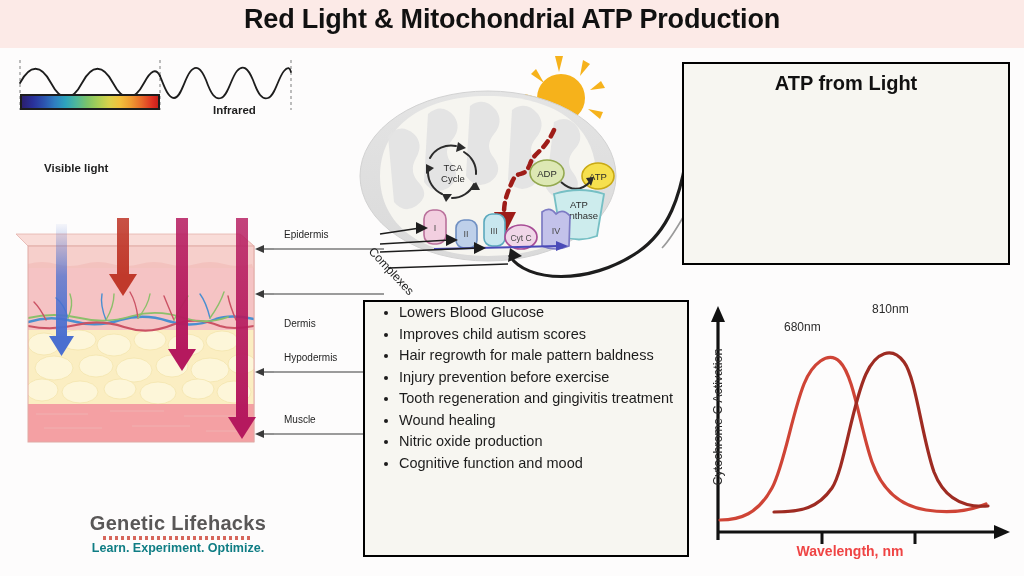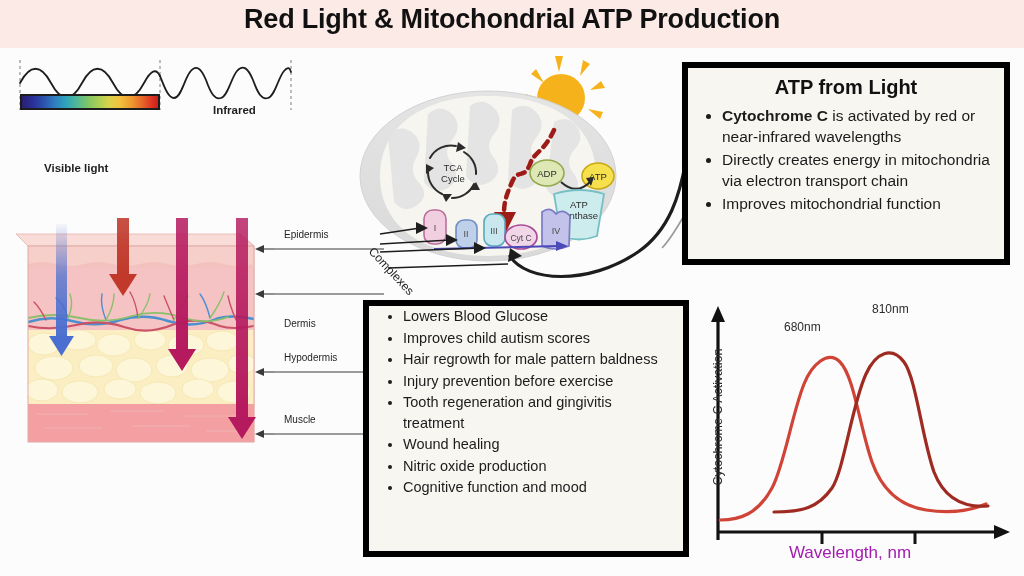--- a/index.html
+++ b/index.html
@@ -22,21 +22,21 @@
     text-align:center;
     font-size:27px;font-weight:bold;color:#111;
     letter-spacing:-0.2px;
     font-family:"Liberation Sans",sans-serif;
   }
 
   
   .panel{
     position:absolute;
     background:#f7f6f1;
-    border:6px solid #000000;
+    border:2px solid #000000;
     box-sizing:border-box;
   }
   .panel-title{
     text-align:center;font-weight:bold;color:#111;
   }
   .panel ul{
     margin:0;padding:0 10px 0 32px;list-style:disc;
   }
   .panel li{
     color:#1c1c1c;
@@ -101,21 +101,21 @@
   
   #mito-block{position:absolute;left:358px;top:56px;width:330px;height:245px;}
 
   
   #chart-block{position:absolute;left:700px;top:292px;width:324px;height:284px;}
   .chart-note{position:absolute;font-size:12px;color:#2b2b2b;}
   #peak1-label{left:84px;top:28px;}
   #peak2-label{left:172px;top:10px;}
   #chart-xlabel{
     position:absolute;left:0;top:251px;width:300px;text-align:center;
-    font-size:17px;color:#a21caf;
+    font-size:14px;color:#ef4444;font-weight:bold;
   }
   #chart-ylabel{
     position:absolute;left:-72px;top:118px;width:180px;text-align:center;
     font-size:12.5px;color:#2b2b2b;
     transform:rotate(-90deg);
   }
 </style>
 </head>
 <body>
 
@@ -269,20 +269,25 @@
       <line x1="0" y1="76" x2="110" y2="76"></line>
       <line x1="0" y1="154" x2="110" y2="154"></line>
       <line x1="0" y1="216" x2="110" y2="216"></line>
     </g>
   </svg>
   <div class="skin-label" style="left:284px;top:229px;">Epidermis</div>
   <div class="skin-label" style="left:284px;top:274px;margin-top:44px;">Dermis</div>
   <div class="skin-label" style="left:284px;top:352px;">Hypodermis</div>
   <div class="skin-label" style="left:284px;top:414px;">Muscle</div>
 
+  <div id="logo">
+    <div class="logo-main">Genetic Lifehacks</div>
+    <div class="logo-dots"></div>
+    <div class="logo-sub">Learn. Experiment. Optimize.</div>
+  </div>
 
   <svg id="mito-block" width="330" height="245" viewBox="0 0 330 245">
     <defs>
       <linearGradient id="mitoBody" x1="0" y1="0" x2="0" y2="1">
         <stop offset="0%" stop-color="#e4e4e4"></stop>
           <stop offset="100%" stop-color="#dadada"></stop>
       </linearGradient>
     </defs>
 
     <g>
@@ -397,25 +402,20 @@
 
     <path d="M152,200 C168,226 230,230 280,196 C312,174 322,138 328,104" fill="none" stroke="#1d1d1d" stroke-width="3.2" stroke-linecap="round"></path>
   </svg>
 
   <svg style="position:absolute;left:660px;top:120px;" width="60" height="130" viewBox="0 0 60 130">
     <path d="M2,128 C20,110 34,70 56,48" fill="none" stroke="#9a9a9a" stroke-width="1.6"></path>
   </svg>
 
   <div class="panel" id="atp-panel">
     <div class="panel-title">ATP from Light</div>
-    <ul>
-      <li><b>Cytochrome C</b><span> is activated by red or near-infrared wavelengths</span></li>
-      <li>Directly creates energy in mitochondria via electron transport chain</li>
-      <li>Improves mitochondrial function</li>
-    </ul>
   </div>
 
   <div class="panel" id="benefits-panel">
     <ul>
       <li>Lowers Blood Glucose</li>
       <li>Improves child autism scores</li>
       <li>Hair regrowth for male pattern baldness</li>
       <li>Injury prevention before exercise</li>
       <li>Tooth regeneration and gingivitis treatment</li>
       <li>Wound healing</li>

